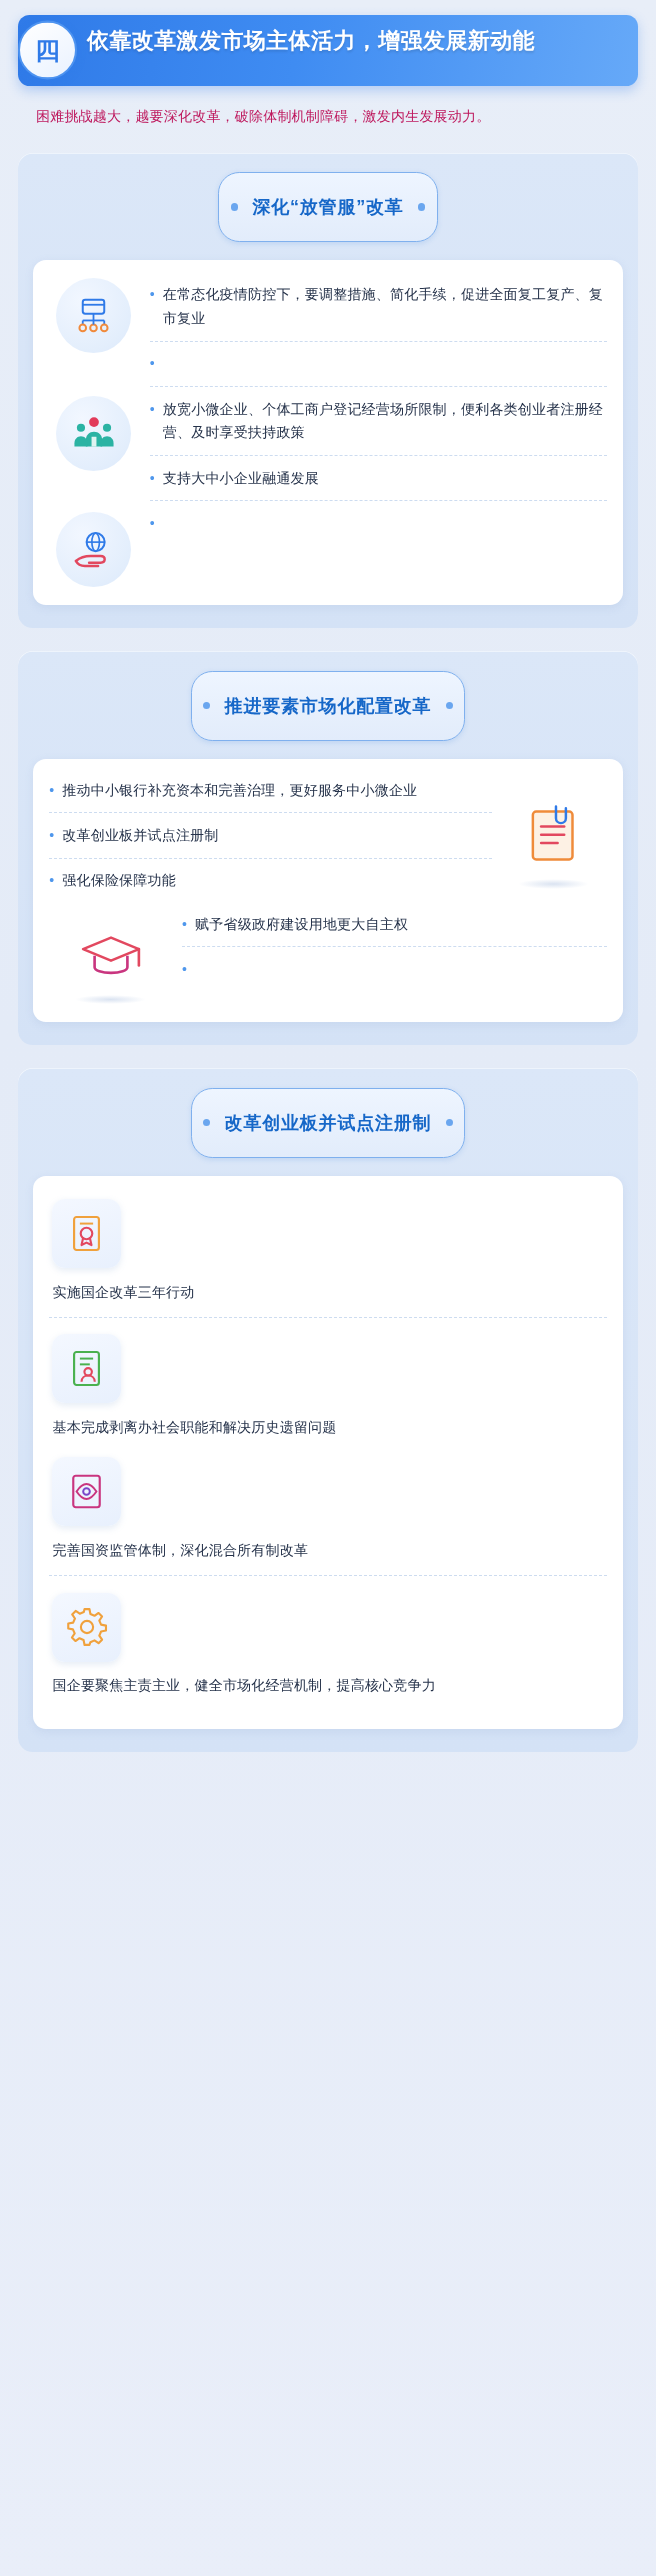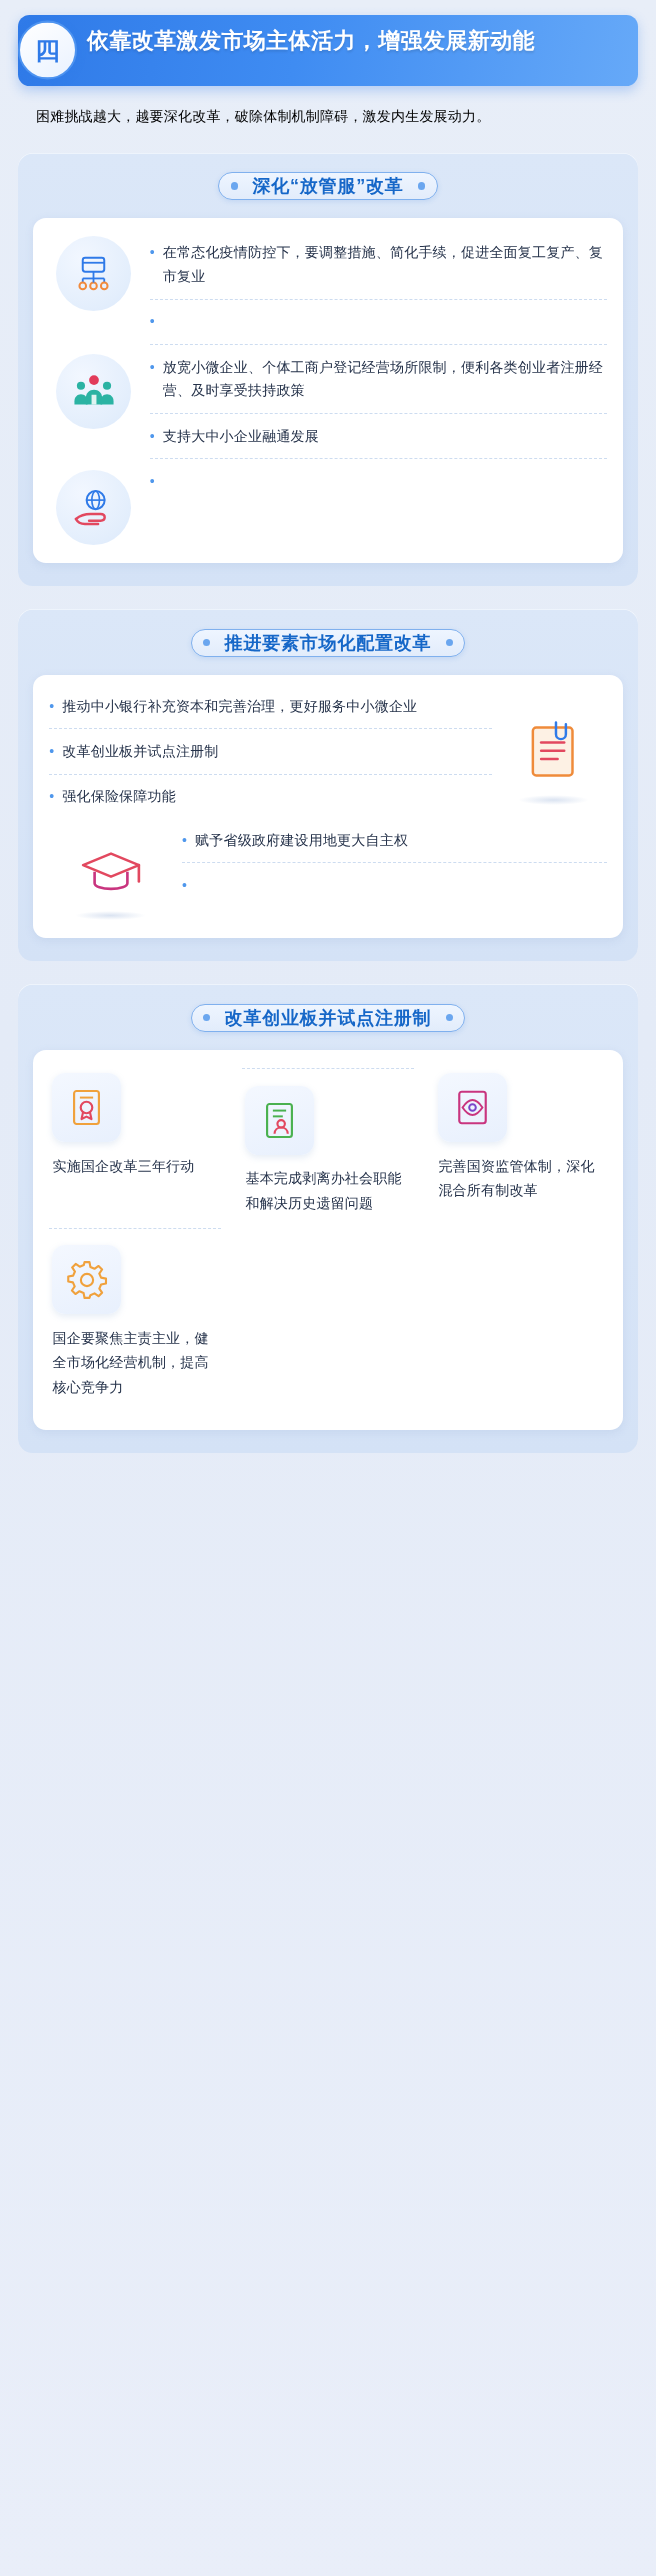--- a/index.html
+++ b/index.html
@@ -58,41 +58,41 @@
     font-size: 24.6px;
     font-weight: bold;
     box-shadow: 0 3.3px 8.2px rgba(47,122,232,0.30);
   }
 
   
   .intro {
     margin: 18px 36px 0 36px;
     font-size: 14px;
     line-height: 1.85;
-    color: #000000;
+    color: #be185d;
     letter-spacing: 0.2px;
   }
 
   
   .section {
     margin: 23px 18px 0 18px;
     background: linear-gradient(180deg, #dbe7f8 0%, #d4e2f6 100%);
     border-radius: 14.8px;
     padding: 19.7px 14.8px 23px 14.8px;
     box-shadow: inset 0 0.8px 0 rgba(255,255,255,0.7);
   }
   .section-title-wrap {
     display: flex;
     justify-content: center;
     margin-bottom: 18px;
   }
   .section-title {
     position: relative;
     display: inline-block;
-    padding: 1px 33px;
+    padding: 22px 33px;
     border: 1.6px solid #7fb0ee;
     border-radius: 21.3px;
     background: linear-gradient(180deg,#eef5ff 0%, #e2ecfb 100%);
     color: #1667c8;
     font-size: 18px;
     font-weight: bold;
     letter-spacing: 0.8px;
     box-shadow: 0 1.6px 4.9px rgba(80,140,220,0.18);
   }
   .section-title::before,
@@ -163,21 +163,21 @@
     display: block;
     width: 71px; height: 9.8px;
     margin: 4.9px auto 0 auto;
     border-radius: 50%;
     background: radial-gradient(ellipse at center, rgba(150,175,215,0.35) 0%, rgba(150,175,215,0) 70%);
   }
 
   
   .grid {
     display: grid;
-    grid-template-columns: 1fr 1fr 1fr;
+    grid-template-columns: 1fr;
     gap: 0px 21.3px;
   }
   .grid-cell { padding: 4.9px 3.3px 13px 3.3px; }
   .grid-cell.row2 { border-top: 0.8px dashed #cddcf0; padding-top: 16.4px; }
   .tile {
     width: 69px; height: 69px;
     border-radius: 13px;
     background: linear-gradient(160deg, #f4f8ff 0%, #e8f0fd 100%);
     box-shadow: 0 2.5px 6.6px rgba(130,160,205,0.18);
     display: flex; align-items: center; justify-content: center;

